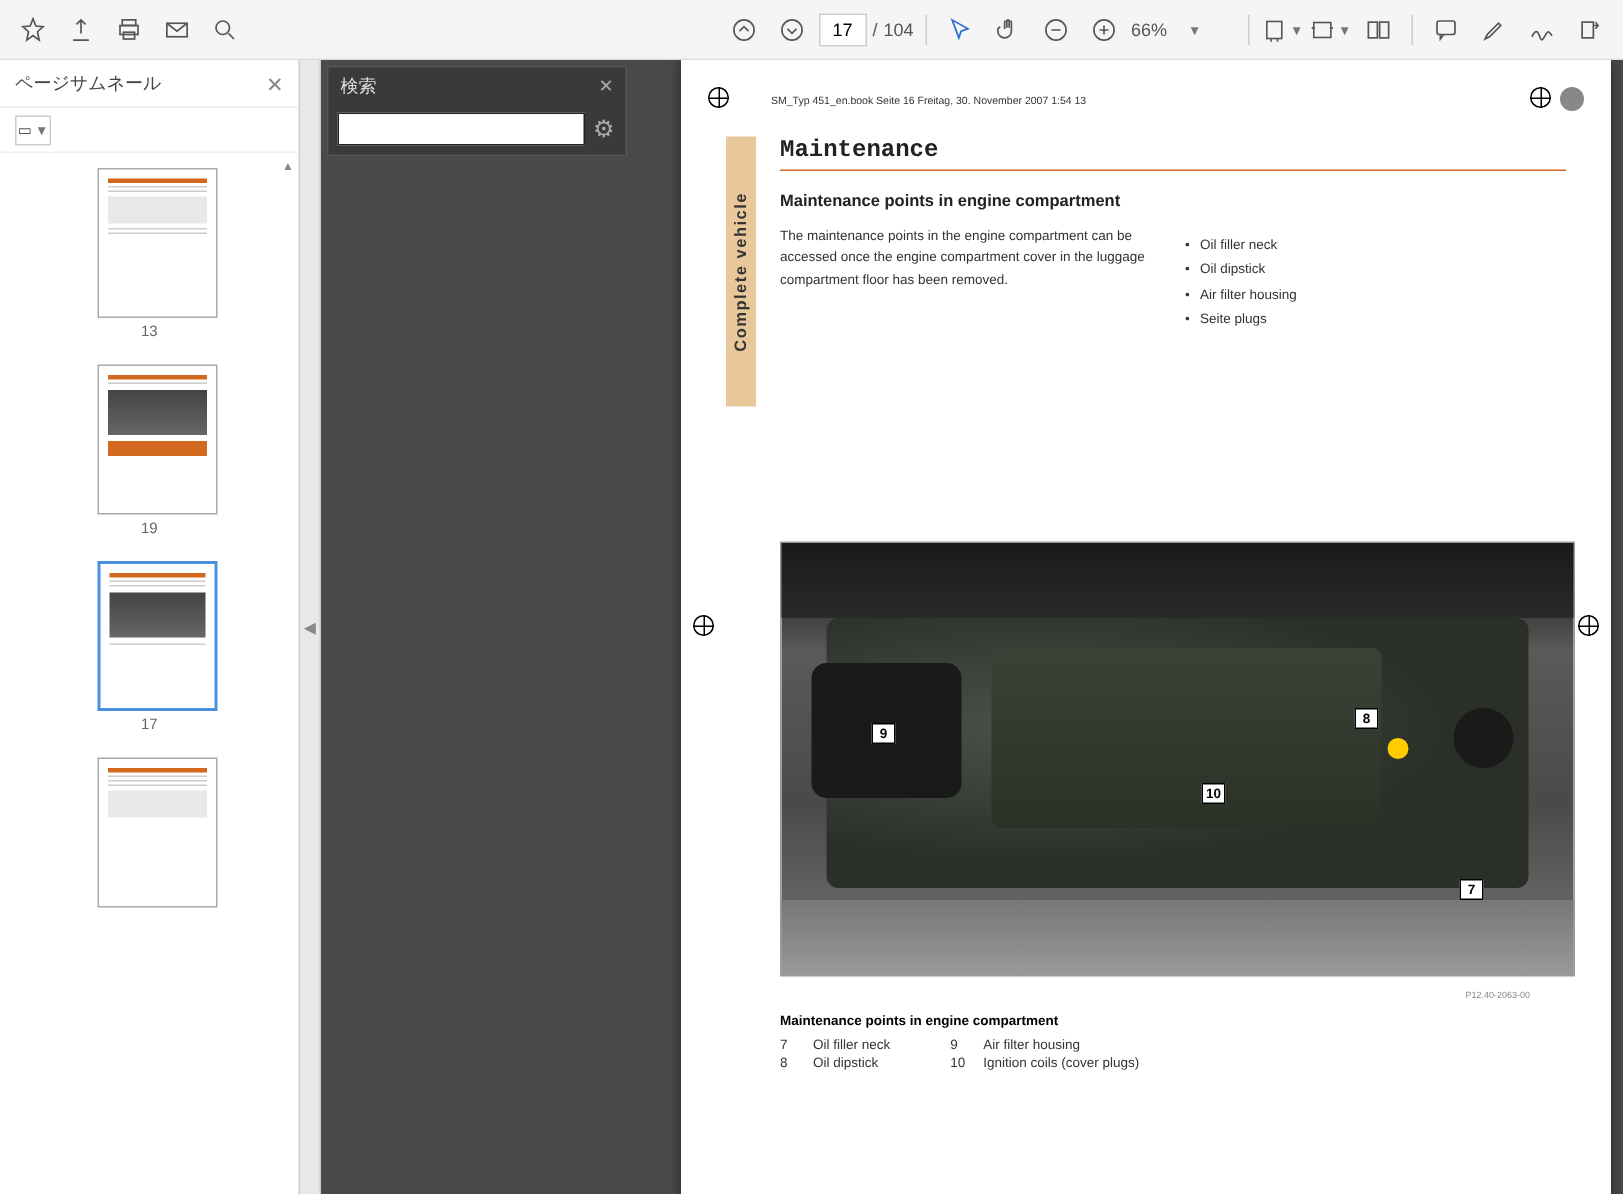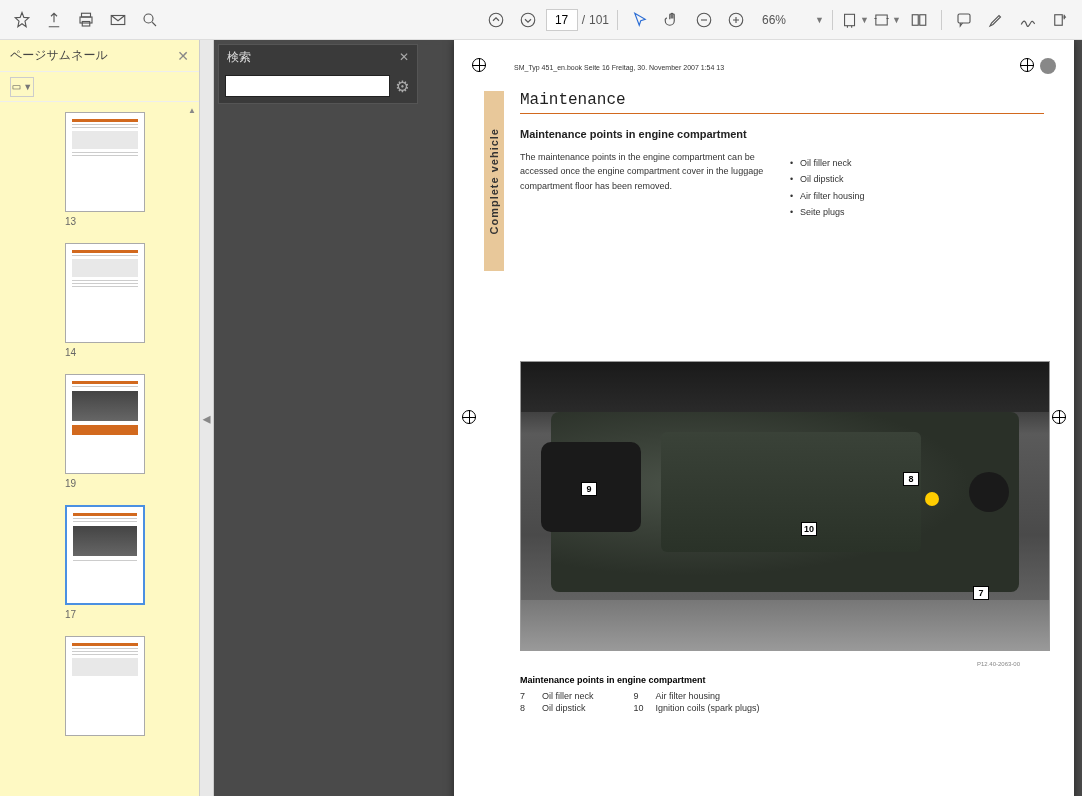--- a/index.html
+++ b/index.html
@@ -5,31 +5,31 @@
 *{box-sizing:border-box;margin:0;padding:0;font-family:sans-serif}
 body{background:#4a4a4a;width:1082px;height:796px;overflow:hidden;position:relative}
 .toolbar{height:40px;background:#f5f5f5;display:flex;align-items:center;padding:0 8px;gap:4px;border-bottom:1px solid #ddd}
 .tb-btn{width:28px;height:28px;display:flex;align-items:center;justify-content:center;color:#555;cursor:pointer;border-radius:3px}
 .tb-btn svg{width:18px;height:18px;fill:none;stroke:currentColor;stroke-width:1.5}
 .tb-sep{width:1px;height:20px;background:#ccc;margin:0 4px}
 .tb-spacer{flex:1}
 .tb-page{display:flex;align-items:center;gap:4px;color:#555;font-size:12px}
 .tb-page input{width:32px;height:22px;text-align:center;border:1px solid #ccc;font-size:12px}
 .tb-zoom{display:flex;align-items:center;gap:4px;color:#555;font-size:12px}
-.tb-zoom span{min-width:32px;text-align:right}
+.tb-zoom span{min-width:32px;text-align:left}
 .tb-chev{font-size:9px;color:#777;margin-left:2px}
 
 .main{display:flex;height:756px}
-.sidebar{width:200px;background:#fef9c3;border-right:1px solid #ccc;display:flex;flex-direction:column}
+.sidebar{width:200px;background:#ffffff;border-right:1px solid #ccc;display:flex;flex-direction:column}
 .sb-head{height:32px;display:flex;align-items:center;justify-content:space-between;padding:0 10px;font-size:12px;color:#444;border-bottom:1px solid #eee}
 .sb-close{cursor:pointer;color:#888;font-size:14px}
 .sb-opts{height:30px;display:flex;align-items:center;padding:0 10px;border-bottom:1px solid #eee}
 .sb-opts-btn{width:24px;height:20px;border:1px solid #ccc;display:flex;align-items:center;justify-content:center;cursor:pointer;font-size:10px;color:#555}
 .sb-thumbs{flex:1;overflow-y:auto;padding:10px 0;position:relative}
-.thumb{margin:0 auto 16px;width:69px;text-align:left}
+.thumb{margin:0 auto 16px;width:69px;text-align:center}
 .thumb-img{width:80px;height:100px;background:#fff;border:1px solid #aaa;position:relative;overflow:hidden}
 .thumb-img.sel{border:2px solid #4a90e2}
 .thumb-label{font-size:10px;color:#666;margin-top:4px}
 .thumb-content{position:absolute;top:6px;left:6px;right:6px;bottom:6px}
 .tc-bar{height:3px;background:#d2691e;margin-bottom:2px}
 .tc-line{height:1px;background:#ccc;margin:2px 0}
 .tc-block{height:18px;background:#e8e8e8;margin:3px 0}
 .tc-img{height:30px;background:linear-gradient(#444,#666);margin:4px 0}
 
 .collapse{width:14px;background:#e8e8e8;display:flex;align-items:center;justify-content:center;cursor:pointer;color:#888;border-right:1px solid #ccc}
@@ -49,21 +49,21 @@
 .reg-mark{position:absolute;width:14px;height:14px;border:1px solid #000;border-radius:50%}
 .reg-mark::before{content:'';position:absolute;width:14px;height:1px;background:#000;top:6px;left:-1px}
 .reg-mark::after{content:'';position:absolute;width:1px;height:14px;background:#000;top:-1px;left:6px}
 .circ{position:absolute;width:16px;height:16px;border-radius:50%;background:#888}
 
 .bookinfo{font-size:7px;color:#333;margin-left:30px;margin-bottom:20px}
 .content-row{display:flex;gap:16px}
 .sidetab{width:20px;height:180px;background:#e8c89a;display:flex;align-items:center;justify-content:center}
 .sidetab span{writing-mode:vertical-rl;transform:rotate(180deg);font-size:11px;font-weight:bold;color:#333;letter-spacing:1px}
 .maincontent{flex:1}
-.heading{font-family:'Courier New',monospace;font-size:16px;font-weight:normal;border-bottom:1px solid #d2691e;padding-bottom:4px;margin-bottom:14px;color:#222}
+.heading{font-family:'Courier New',monospace;font-size:16px;font-weight:bold;border-bottom:1px solid #d2691e;padding-bottom:4px;margin-bottom:14px;color:#222}
 .subhead{font-size:11px;font-weight:bold;margin-bottom:10px;color:#222}
 .two-col{display:flex;gap:16px;font-size:9px;line-height:1.6;color:#333}
 .col{flex:1}
 .bullets{list-style:none;margin-top:6px}
 .bullets li{position:relative;padding-left:10px;margin-bottom:2px}
 .bullets li::before{content:'•';position:absolute;left:0}
 
 .engine-photo{margin:90px 0 10px 36px;width:530px;height:290px;position:relative;background:linear-gradient(180deg,#2a2a2a 0%,#3a3a3a 15%,#5a5a5a 25%,#4a4a4a 60%,#6a6a6a 90%,#888 100%);border:1px solid #999}
 .engine-top{position:absolute;top:0;left:0;right:0;height:50px;background:linear-gradient(#1a1a1a,#2a2a2a)}
 .engine-body{position:absolute;top:50px;left:30px;right:30px;height:180px;background:radial-gradient(ellipse at 30% 40%,#4a5248 0%,#2a3028 60%);border-radius:8px}
@@ -123,21 +123,21 @@
     </div>
   <div class="tb-btn">
       <svg viewBox="0 0 24 24">
         <circle cx="12" cy="12" r="9"></circle>
         <path d="M8 11l4 4 4-4"></path>
       </svg>
     </div>
   <div class="tb-page">
     <input value="17" style="">
     <span>/</span>
-    <span>101</span>
+    <span>104</span>
   </div>
   <div class="tb-sep"></div>
   <div class="tb-btn" style="color:#2a6cd4">
       <svg viewBox="0 0 24 24" fill="currentColor" stroke="none">
         <path d="M5 3l14 8-6 2-2 6z"></path>
       </svg>
     </div>
   <div class="tb-btn">
       <svg viewBox="0 0 24 24">
         <path d="M9 11V5a1 1 0 012 0v5m0 0V4a1 1 0 012 0v6m0 0V5a1 1 0 012 0v8a6 6 0 01-12 0v-2l2-2"></path>
@@ -221,33 +221,20 @@
             <div class="thumb-content">
               <div class="tc-bar"></div>
               <div class="tc-line"></div>
               <div class="tc-line"></div>
               <div class="tc-block"></div>
               <div class="tc-line"></div>
               <div class="tc-line"></div>
             </div>
           </div>
         <div class="thumb-label">13</div>
-      </div>
-      <div class="thumb">
-        <div class="thumb-img">
-            <div class="thumb-content">
-              <div class="tc-bar"></div>
-              <div class="tc-line"></div>
-              <div class="tc-block"></div>
-              <div class="tc-line"></div>
-              <div class="tc-line"></div>
-              <div class="tc-line"></div>
-            </div>
-          </div>
-        <div class="thumb-label">14</div>
       </div>
       <div class="thumb">
         <div class="thumb-img">
             <div class="thumb-content">
               <div class="tc-bar"></div>
               <div class="tc-line"></div>
               <div class="tc-img"></div>
               <div class="tc-block" style="background:#d2691e;height:10px"></div>
             </div>
           </div>
@@ -352,21 +339,21 @@
                   <span>Oil dipstick</span>
                 </div>
             </div>
             <div>
               <div class="caption-item">
                   <span class="caption-num">9</span>
                   <span>Air filter housing</span>
                 </div>
               <div class="caption-item">
                   <span class="caption-num">10</span>
-                  <span>Ignition coils (spark plugs)</span>
+                  <span>Ignition coils (cover plugs)</span>
                 </div>
             </div>
           </div>
         </div>
 
       </div>
     </div>
   </div>
 </div>
 

